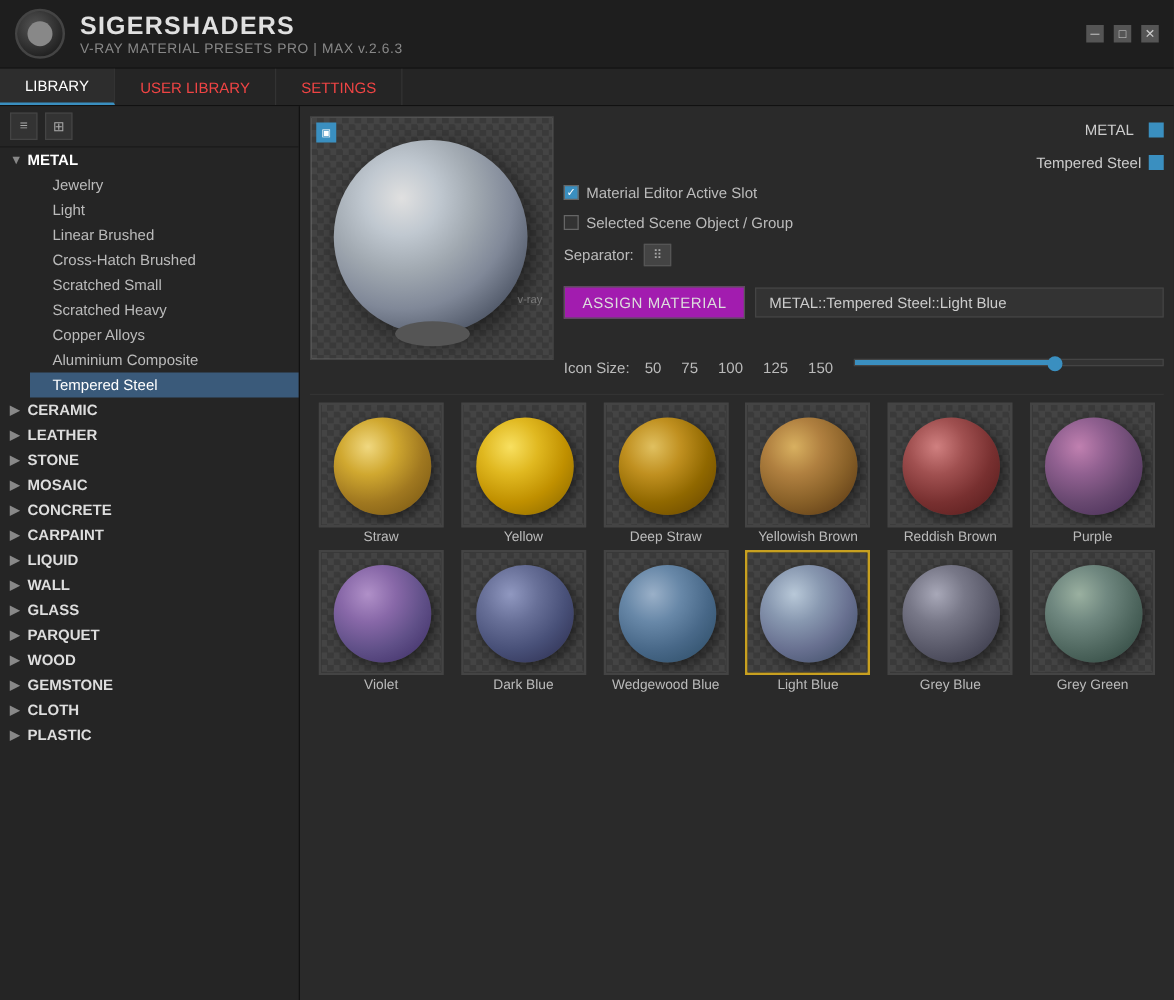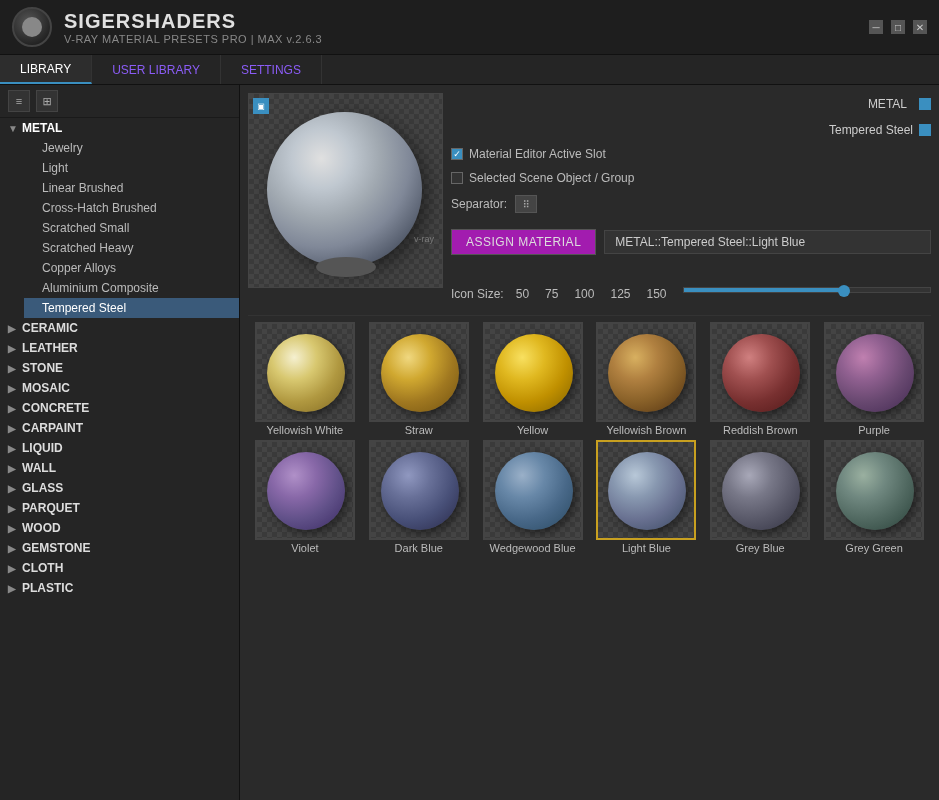--- a/index.html
+++ b/index.html
@@ -75,21 +75,21 @@
       align-items: stretch;
       height: 30px;
       border-bottom: 1px solid #111;
     }
     .tab {
       padding: 0 20px;
       display: flex;
       align-items: center;
       cursor: pointer;
       font-size: 12px;
-      color: #8b5cf6;
+      color: #ef4444;
       border-right: 1px solid #333;
     }
     .tab.active {
       background: #2d2d2d;
       color: #fff;
       border-bottom: 2px solid #3a8fc0;
     }
 
     
     #main {
@@ -623,44 +623,44 @@
           </div>
         </div>
       </div>
     </div>
 
     <div style="height:1px;background:#333;margin:0 8px;"></div>
 
     <div id="grid-section">
       <div id="grid">
 
-        <div class="material-item">
-          <div class="material-thumb">
-            <div class="thumb-bg"></div>
-            <div class="material-sphere sphere-yellowish-white"></div>
-          </div>
-          <div class="material-label">Yellowish White</div>
-        </div>
 
         <div class="material-item">
           <div class="material-thumb">
             <div class="thumb-bg"></div>
             <div class="material-sphere sphere-straw"></div>
           </div>
           <div class="material-label">Straw</div>
         </div>
 
         <div class="material-item">
           <div class="material-thumb">
             <div class="thumb-bg"></div>
             <div class="material-sphere sphere-yellow"></div>
           </div>
           <div class="material-label">Yellow</div>
         </div>
 
+        <div class="material-item">
+          <div class="material-thumb">
+            <div class="thumb-bg"></div>
+            <div class="material-sphere sphere-deep-straw"></div>
+          </div>
+          <div class="material-label">Deep Straw</div>
+        </div>
 
         <div class="material-item">
           <div class="material-thumb">
             <div class="thumb-bg"></div>
             <div class="material-sphere sphere-yellowish-brown"></div>
           </div>
           <div class="material-label">Yellowish Brown</div>
         </div>
 
         <div class="material-item">

